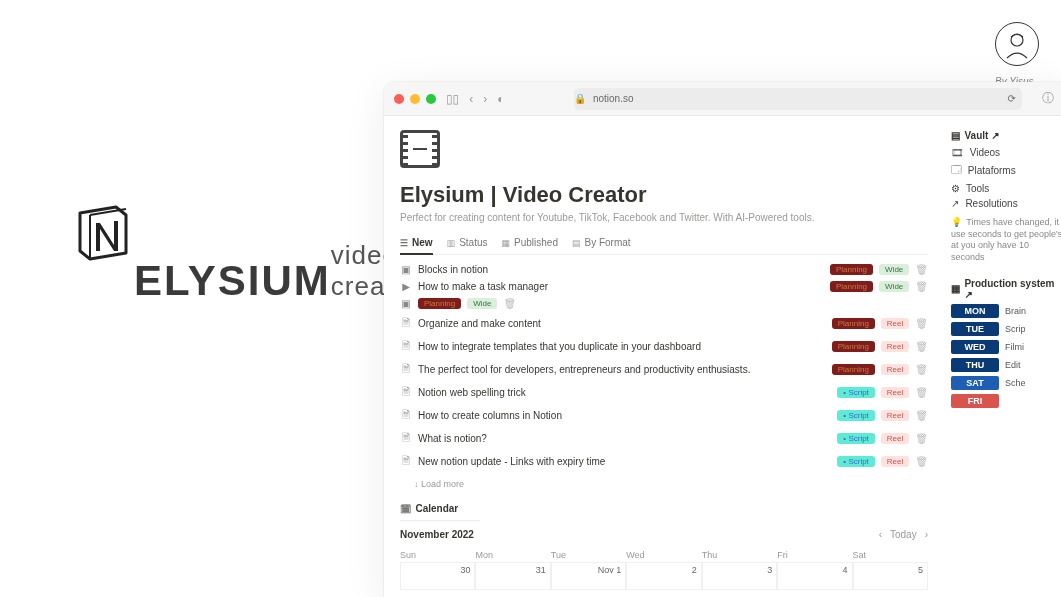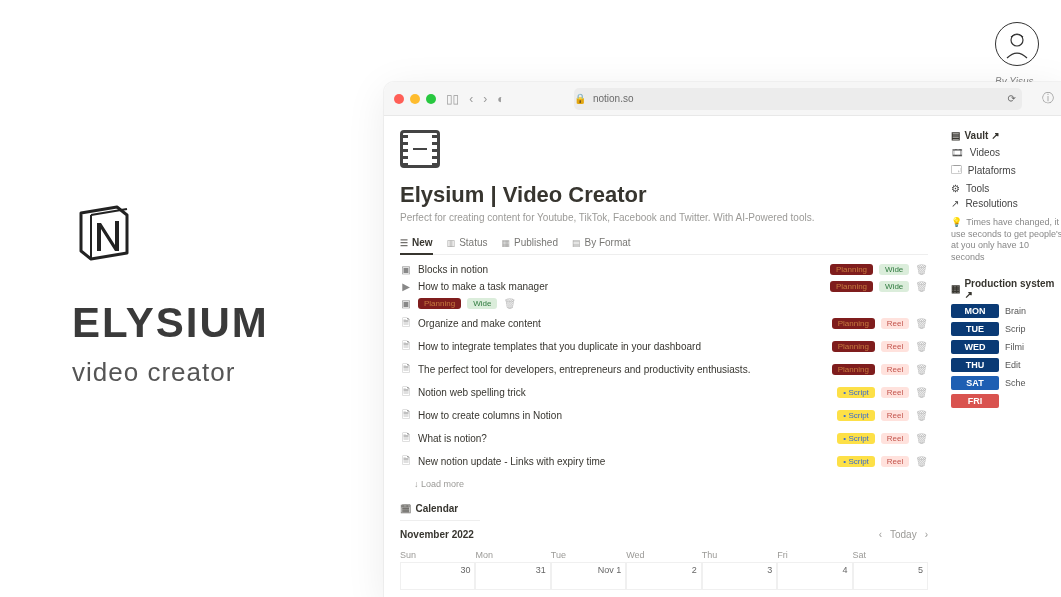--- a/index.html
+++ b/index.html
@@ -25,21 +25,21 @@
     display:flex; align-items:center; justify-content:center;
     background:#fff;
   }
   .author-name { font-size:10px; color:#888; font-style:italic; }
 
   
   .brand-col {
     position:absolute;
     left:72px; top:200px;
     width:270px;
-    display:flex; flex-direction:column; align-items:flex-start;
+    display:flex; flex-direction:row; align-items:flex-end;
   }
   .notion-cube {
     width:64px; height:64px; margin-bottom:38px;
     display:flex; align-items:center; justify-content:center;
   }
   .brand-title { font-size:42px; font-weight:800; letter-spacing:2px; color:#3a3a3a; line-height:1; }
   .brand-sub { font-size:26px; font-weight:300; color:#555; letter-spacing:1px; margin-top:13px;}
 
   
   .browser {
@@ -108,21 +108,21 @@
   .row {
     display:flex; align-items:center; gap:6px;
     font-size:10px; padding:3px 0; color:#37352f;
   }
   .row .doc-icon{width:12px;flex:0 0 12px;text-align:center;color:#888;font-size:10px;}
   .row .title{flex:1; white-space:nowrap; overflow:hidden; text-overflow:ellipsis;}
   .pill {
     font-size:8px; padding:1px 6px; border-radius:3px; font-weight:500;
   }
   .pill.planning{background:#7f1d1d;color:#c77b3f;}
-  .pill.script{background:#fde047;color:#3a6bd1;}
+  .pill.script{background:#5eead4;color:#3a6bd1;}
   .pill.script::before{content:"• ";}
   .pill.wide{background:#dbeddb;color:#2f7a3e;}
   .pill.reel{background:#ffe2dd;color:#c4554d;}
   .trash{color:#b8b8b8;font-size:10px;}
   .loadmore{font-size:9px;color:#9b9a97;padding:6px 0 4px 14px;}
 
   .cal-tab{margin-top:10px;font-size:10px;font-weight:600;display:flex;gap:4px;align-items:center;border-bottom:1px solid #eee;padding-bottom:6px;width:80px;}
   .cal-head{display:flex;justify-content:space-between;align-items:center;font-size:10px;margin-top:8px;}
   .cal-head .month{font-weight:600;}
   .cal-nav{display:flex;gap:8px;color:#9b9a97;align-items:center;}

